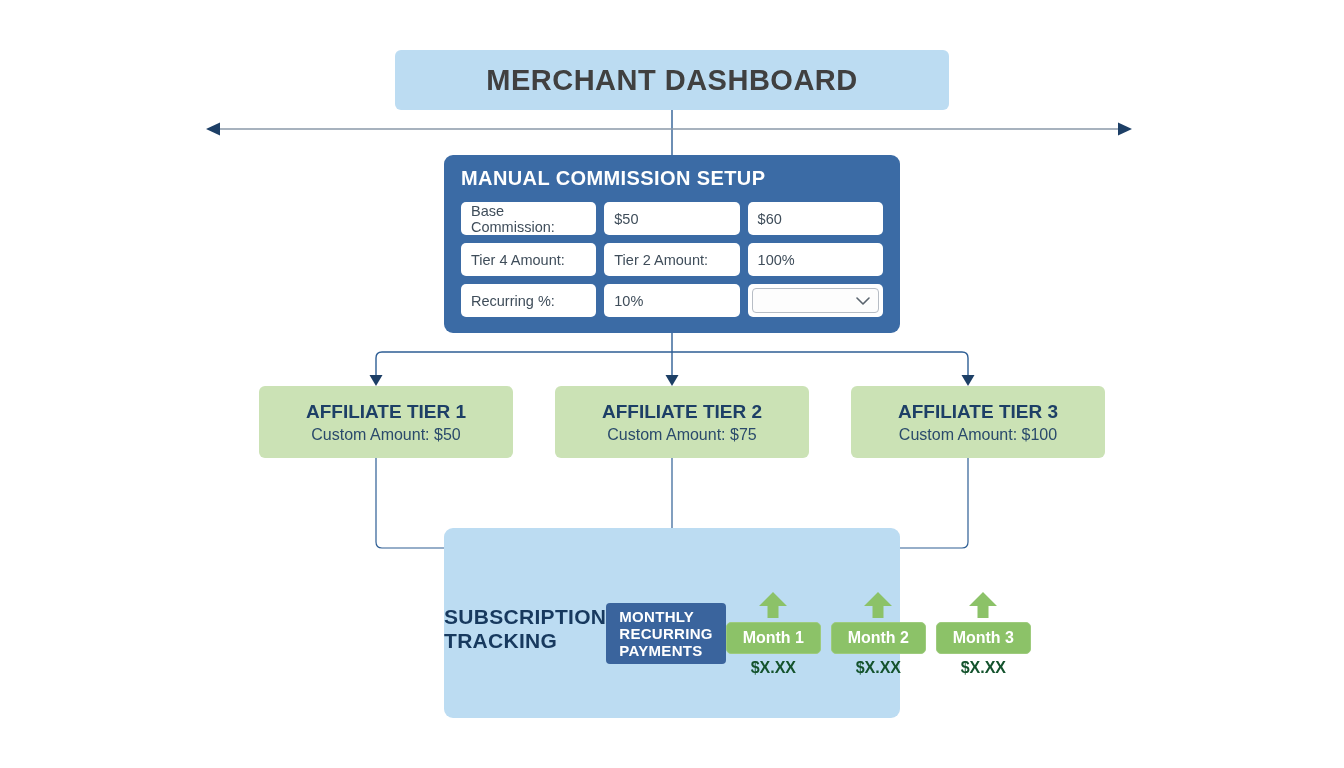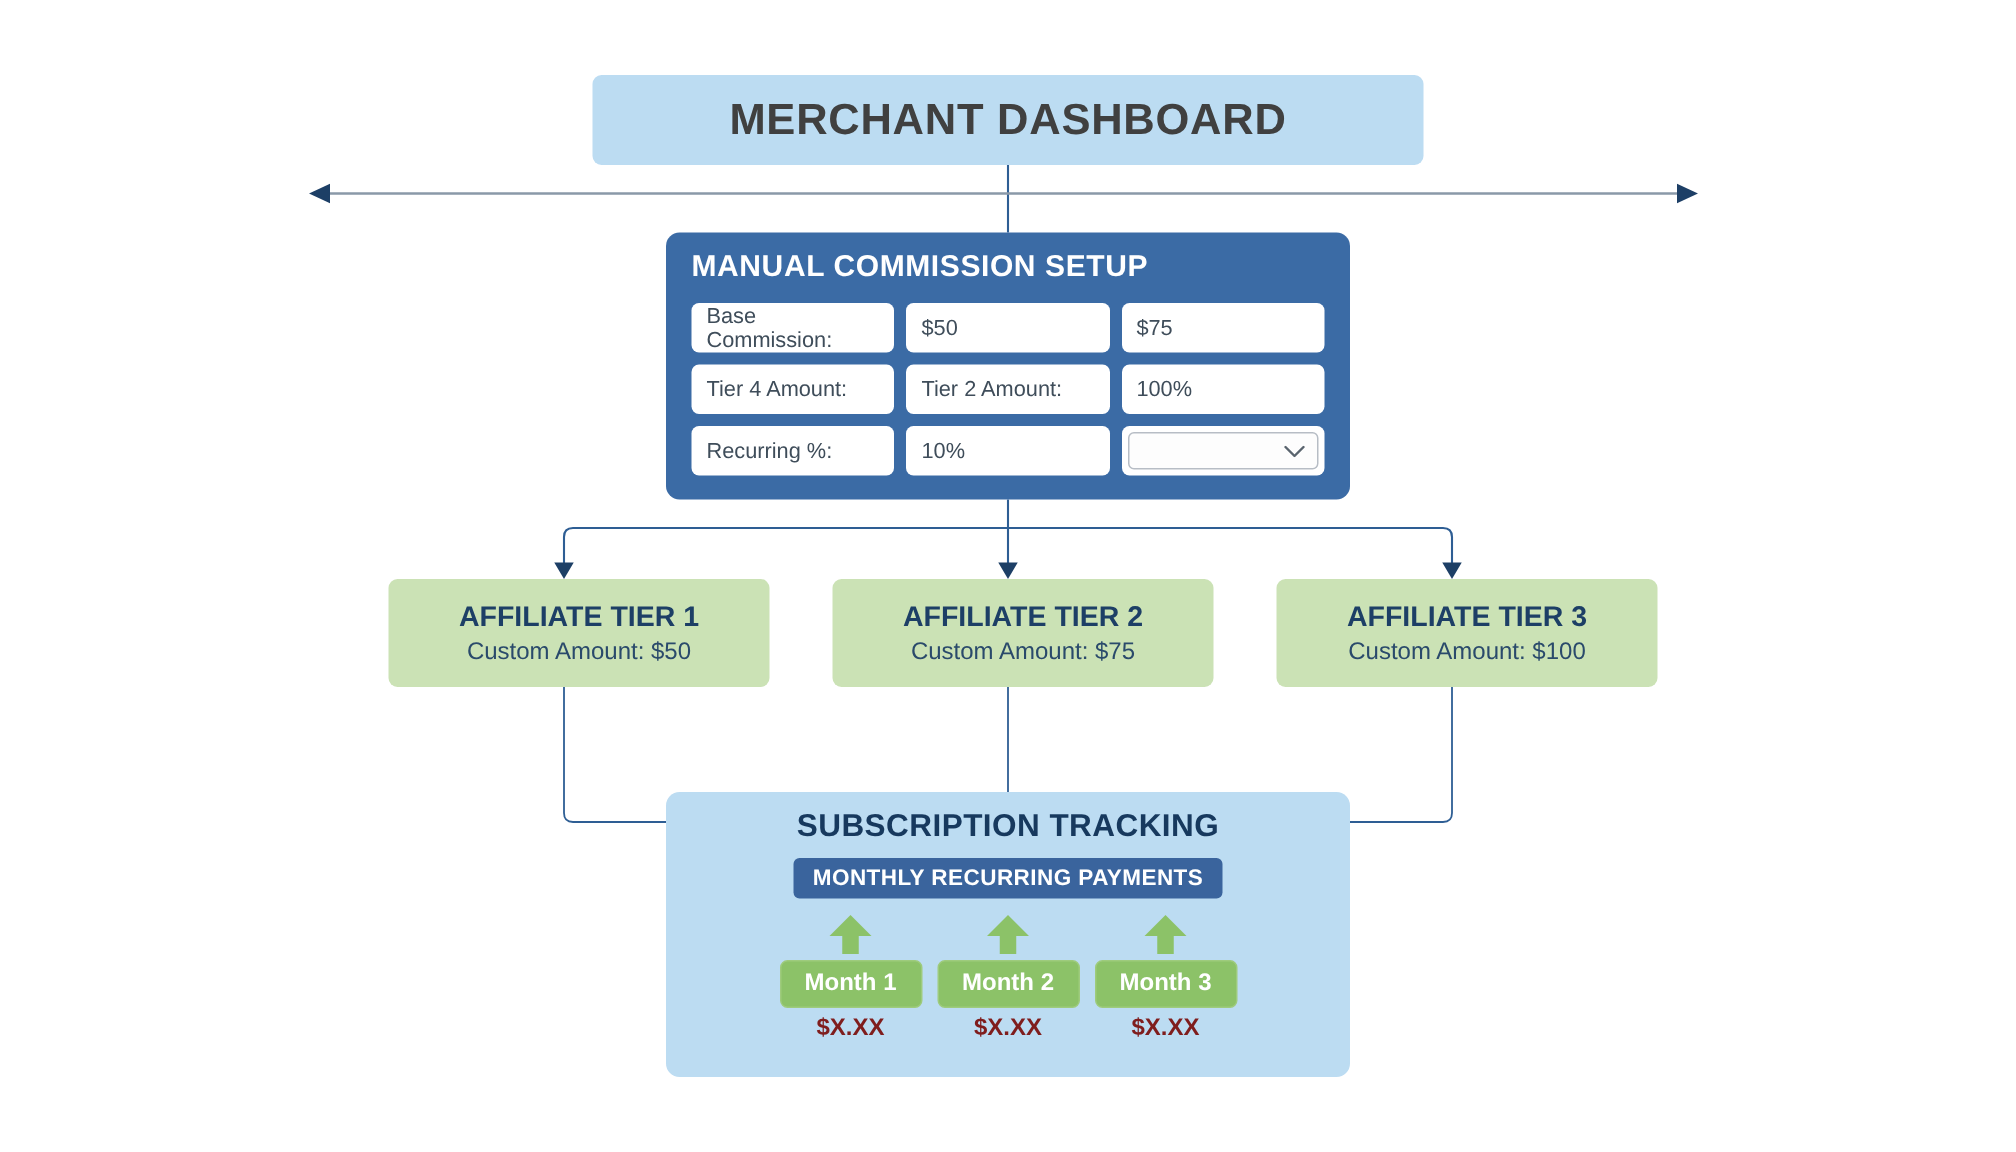--- a/index.html
+++ b/index.html
@@ -78,21 +78,21 @@
   .tier-2 { left: 555px; }
   .tier-3 { left: 851px; }
   .tier-title { font-size: 19px; font-weight: bold; color: #1d3f66; }
   .tier-subtitle { font-size: 16px; color: #2a4a6b; }
 
   
   .subscription-box {
     left: 444px; top: 528px; width: 456px; height: 190px;
     background: #bcdcf2;
     border-radius: 9px;
-    display: flex; flex-direction: column; align-items: center;
+    display: flex; flex-direction: row; align-items: center;
     padding-top: 11px;
   }
   .subscription-title {
     font-size: 21px; font-weight: bold; color: #17395e; letter-spacing: 0.3px;
   }
   .recurring-badge {
     margin-top: 9px;
     background: #3a649d;
     border-radius: 4px;
     padding: 5px 13px;
@@ -110,21 +110,21 @@
   .month-btn {
     width: 95px; height: 32px;
     background: #8cc268;
     border: 1px solid #9ecb7d;
     border-radius: 5px;
     display: flex; align-items: center; justify-content: center;
     color: #ffffff; font-size: 16px; font-weight: bold;
   }
   .month-amount {
     margin-top: 5px;
-    font-size: 16px; font-weight: 600; color: #7f1d1d;
+    font-size: 16px; font-weight: 600; color: #14532d;
   }
 </style>
 </head>
 <body>
 
 <div class="canvas">
 
   <svg class="connectors" viewBox="0 0 1344 768" xmlns="http://www.w3.org/2000/svg">
 
     <line x1="672" y1="110" x2="672" y2="155" stroke="#2e5e94" stroke-width="1.4"></line>
@@ -148,21 +148,21 @@
   <div class="box header-box">
     <span class="header-title">MERCHANT DASHBOARD</span>
   </div>
 
   <div class="box commission-box">
     <div class="commission-title">MANUAL COMMISSION SETUP</div>
     <div class="grid">
       <div class="grid-row">
         <div class="cell">Base Commission:</div>
         <div class="cell">$50</div>
-        <div class="cell">$75</div>
+        <div class="cell">$60</div>
       </div>
       <div class="grid-row">
         <div class="cell">Tier 4 Amount:</div>
         <div class="cell">Tier 2 Amount:</div>
         <div class="cell">100%</div>
       </div>
       <div class="grid-row">
         <div class="cell">Recurring %:</div>
         <div class="cell">10%</div>
         <div class="cell dropdown-cell">

